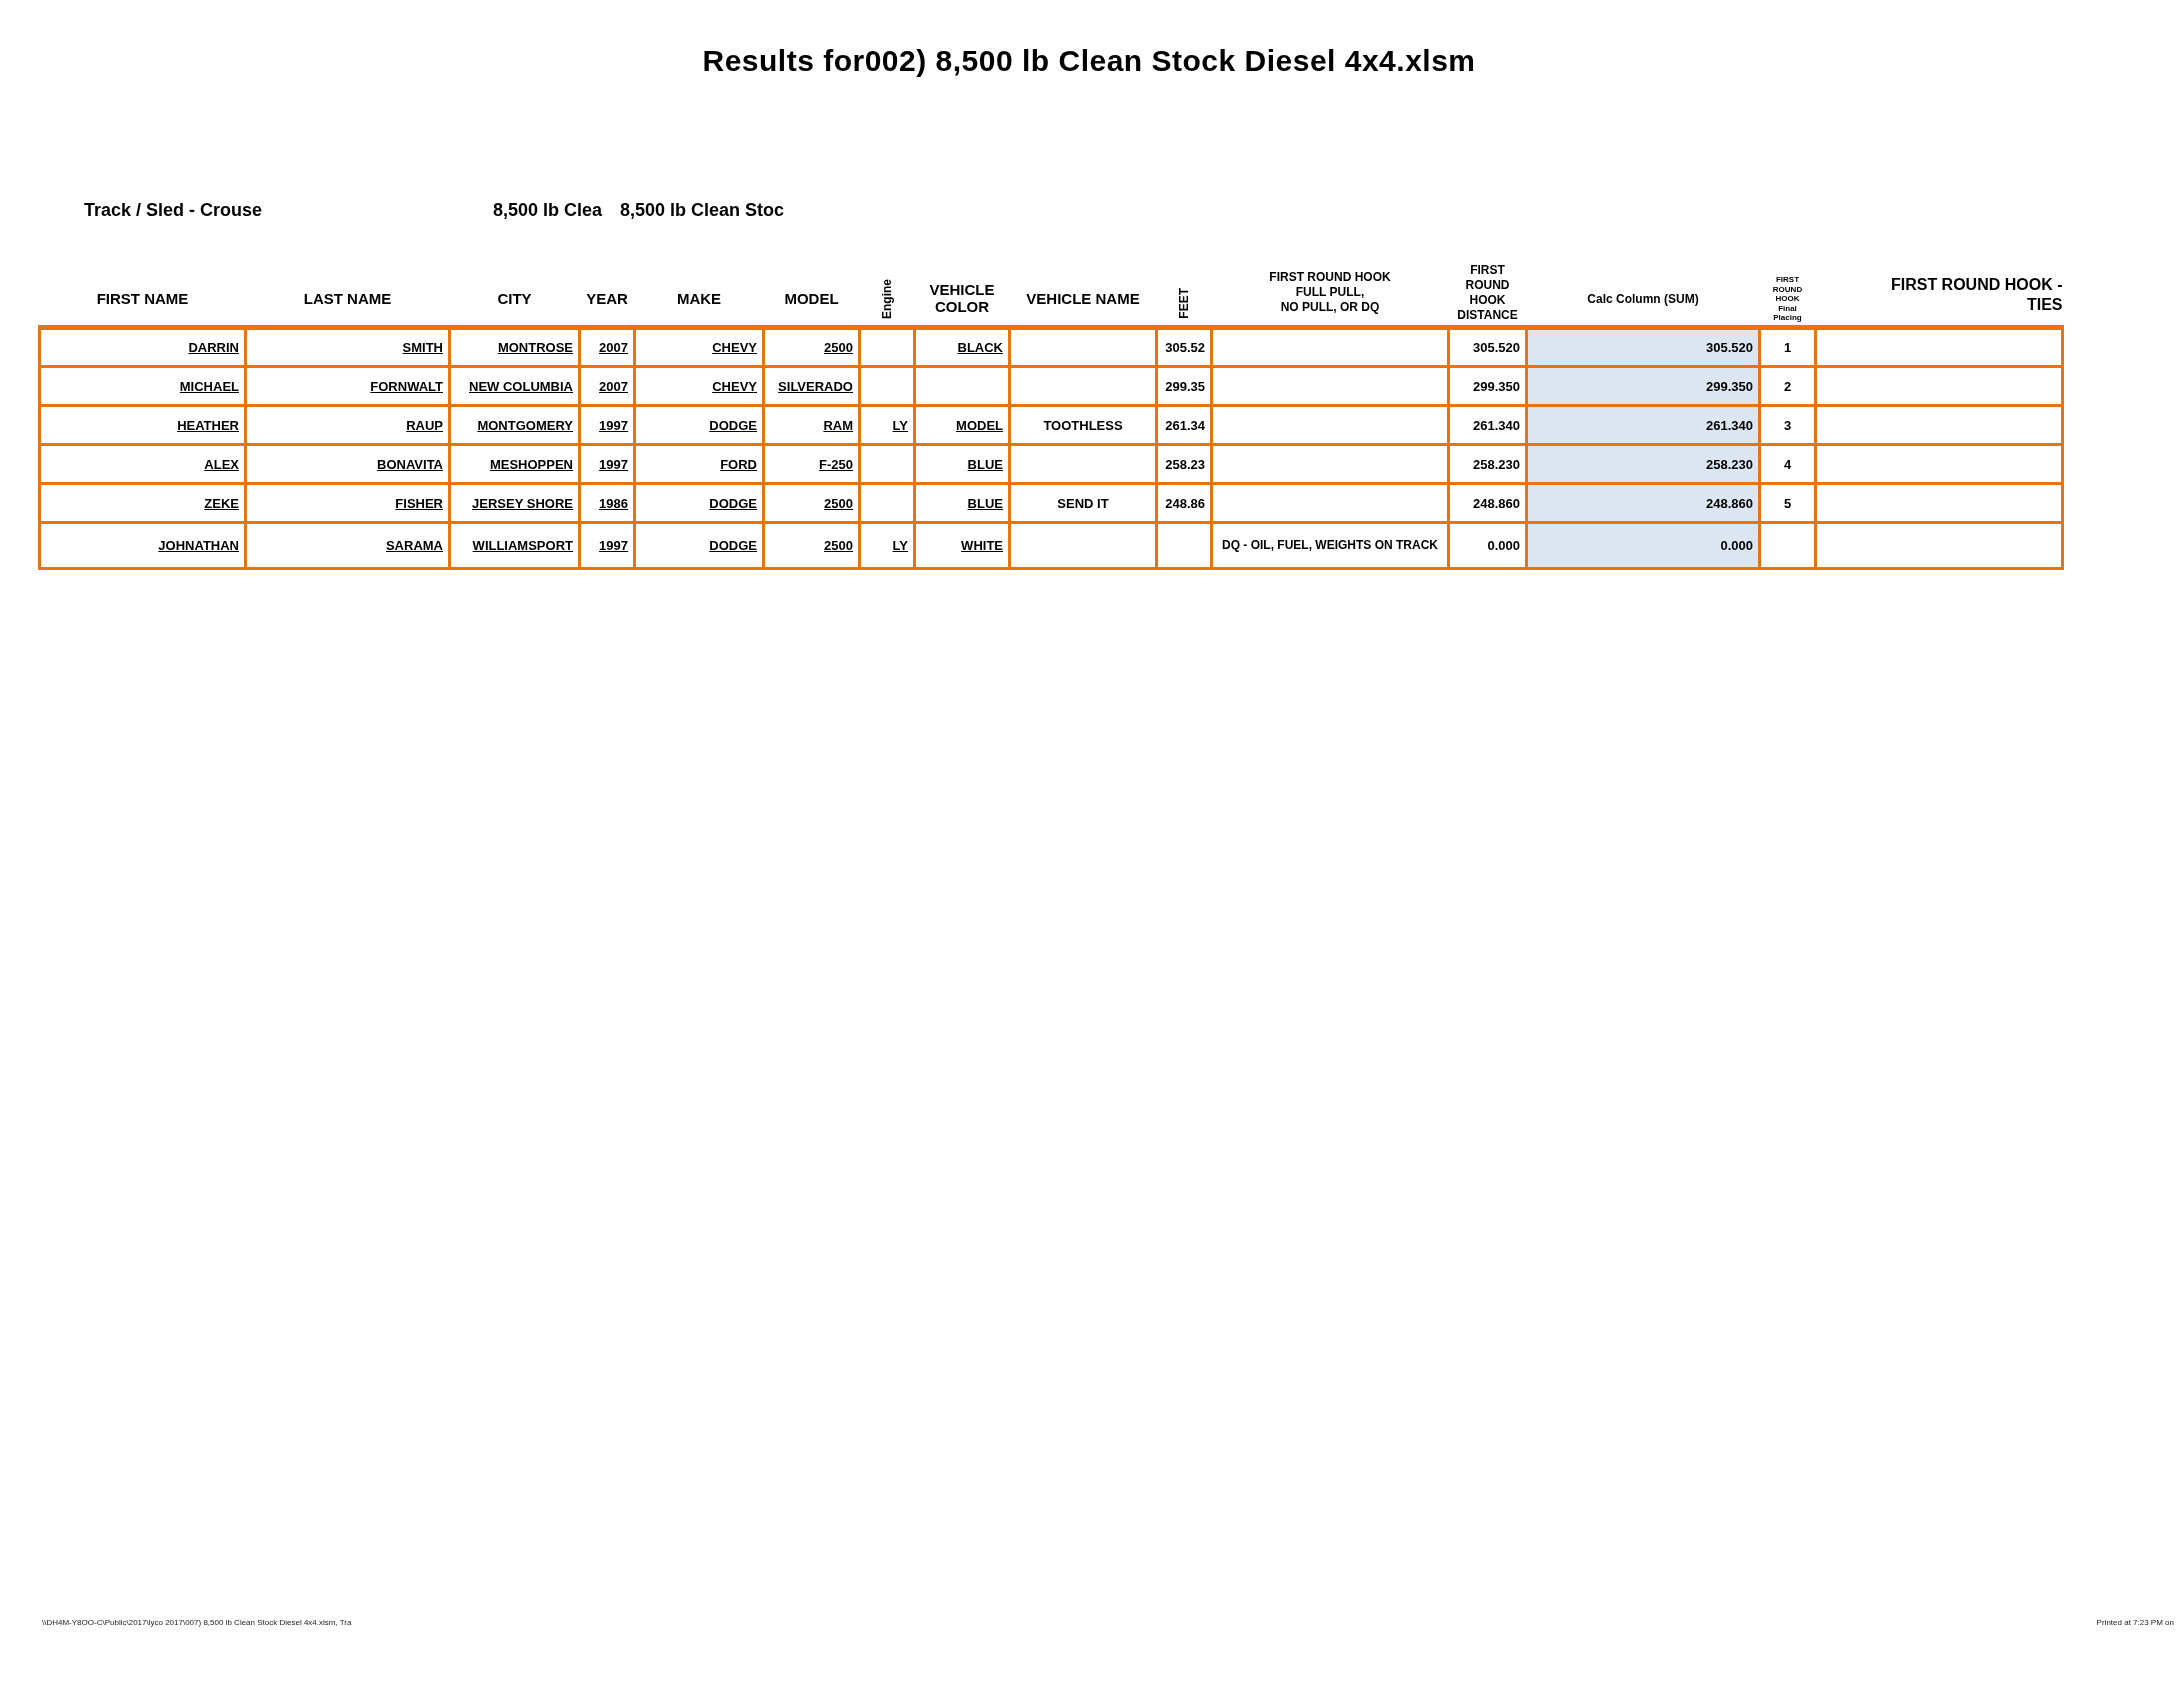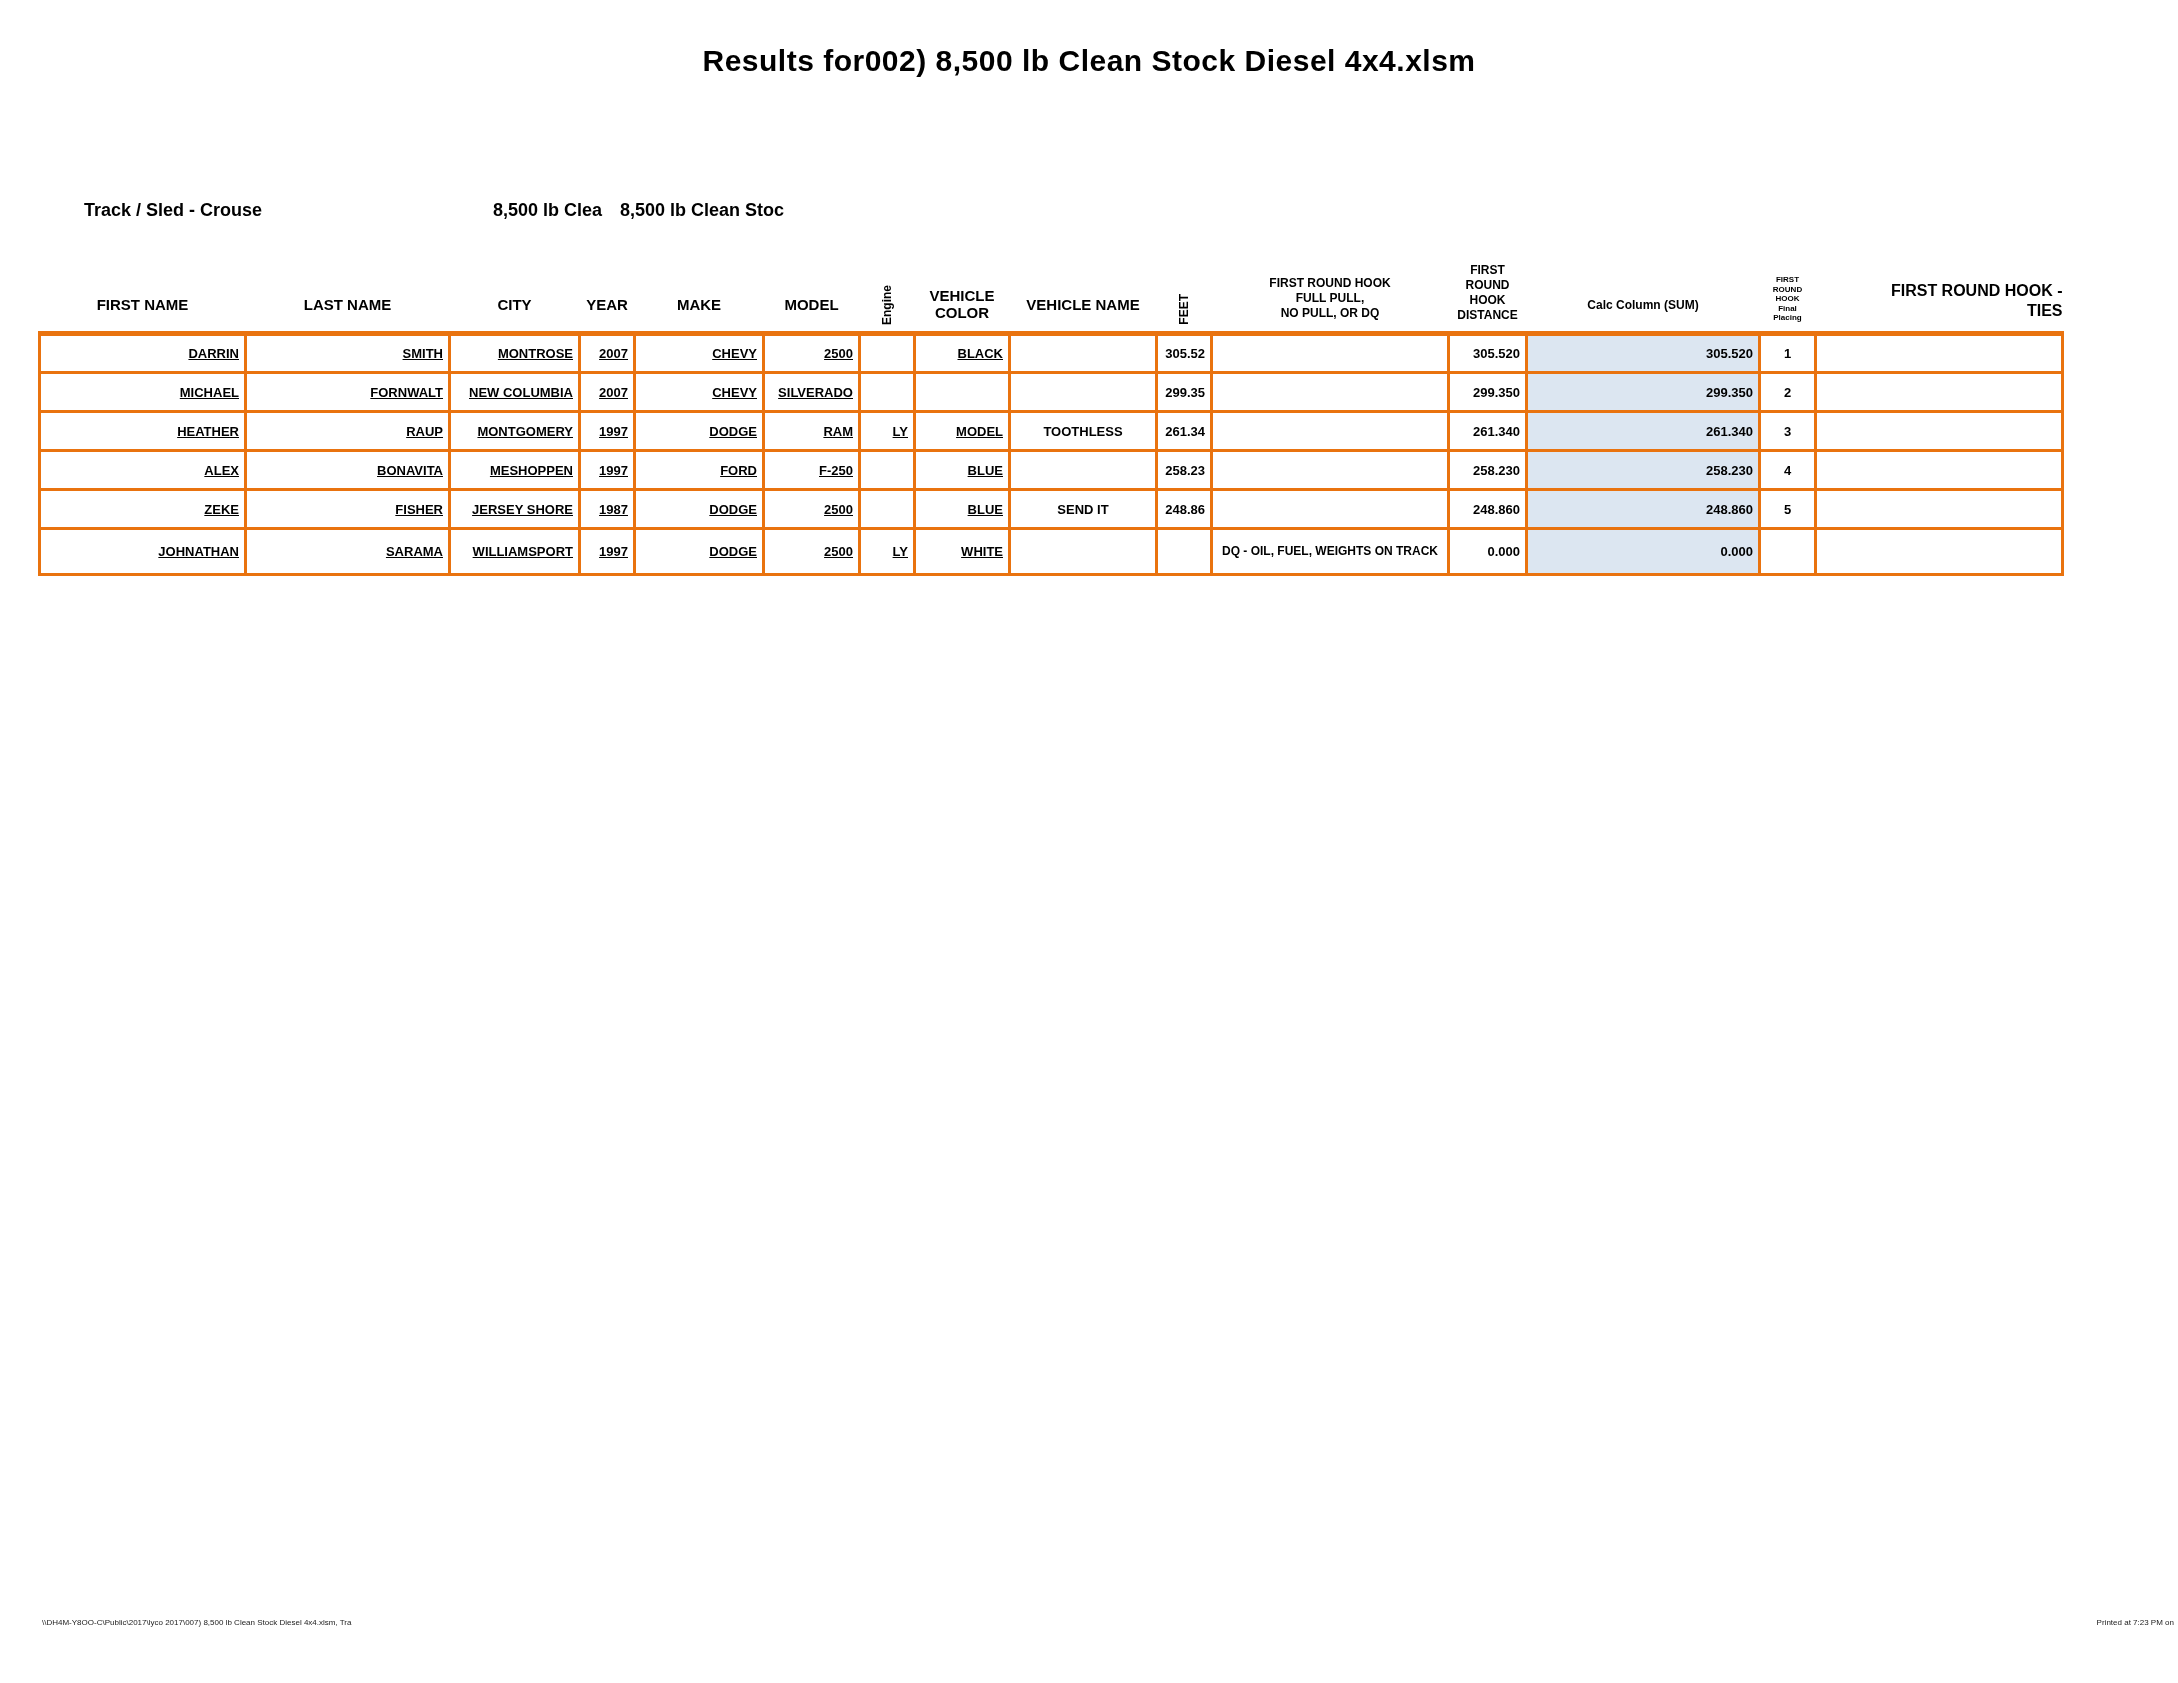--- a/index.html
+++ b/index.html
@@ -15,21 +15,21 @@
   .class2{position:absolute;left:578px;top:0;width:182px;overflow:hidden;white-space:nowrap;}
 
   table.results{position:absolute;left:38px;top:223px;border-collapse:collapse;table-layout:fixed;}
   table.results td{overflow:hidden;}
 
   
   thead td{border:none;border-bottom:5px solid var(--orange);vertical-align:bottom;
            text-align:center;font-weight:bold;height:72px;padding:0;}
   thead td .pad-main{padding-bottom:18px;display:block;}
   thead td .pad-mid{padding-bottom:10px;display:block;}
-  thead td .pad-none{padding-bottom:8px;display:block;margin-top:40px;}
+  thead td .pad-none{padding-bottom:2px;display:block;margin-top:40px;}
   .h-main{font-size:15px;}
   .h-small{font-size:12px;line-height:1.25;}
   .h-tiny{font-size:8px;line-height:1.2;}
   .h-ties{font-size:16px;line-height:1.25;text-align:right;}
   .pre{white-space:pre-line;}
   .vert{writing-mode:vertical-rl;transform:rotate(180deg);display:inline-block;
         font-size:12px;font-weight:bold;padding-bottom:0;margin-bottom:2px;}
 
   
   tbody td{border:3px solid var(--orange);font-weight:bold;font-size:13px;
@@ -200,21 +200,21 @@
         <td class="ac"></td>
         <td class="ar">258.230</td>
         <td class="ar calc">258.230</td>
         <td class="ac">4</td>
         <td class="al"></td>
       </tr>
       <tr>
         <td class="al">ZEKE</td>
         <td class="al">FISHER</td>
         <td class="al">JERSEY SHORE</td>
-        <td class="al">1987</td>
+        <td class="al">1986</td>
         <td class="al">DODGE</td>
         <td class="al">2500</td>
         <td class="al"></td>
         <td class="al">BLUE</td>
         <td class="ac">SEND IT</td>
         <td class="ar">248.86</td>
         <td class="ac"></td>
         <td class="ar">248.860</td>
         <td class="ar calc">248.860</td>
         <td class="ac">5</td>

